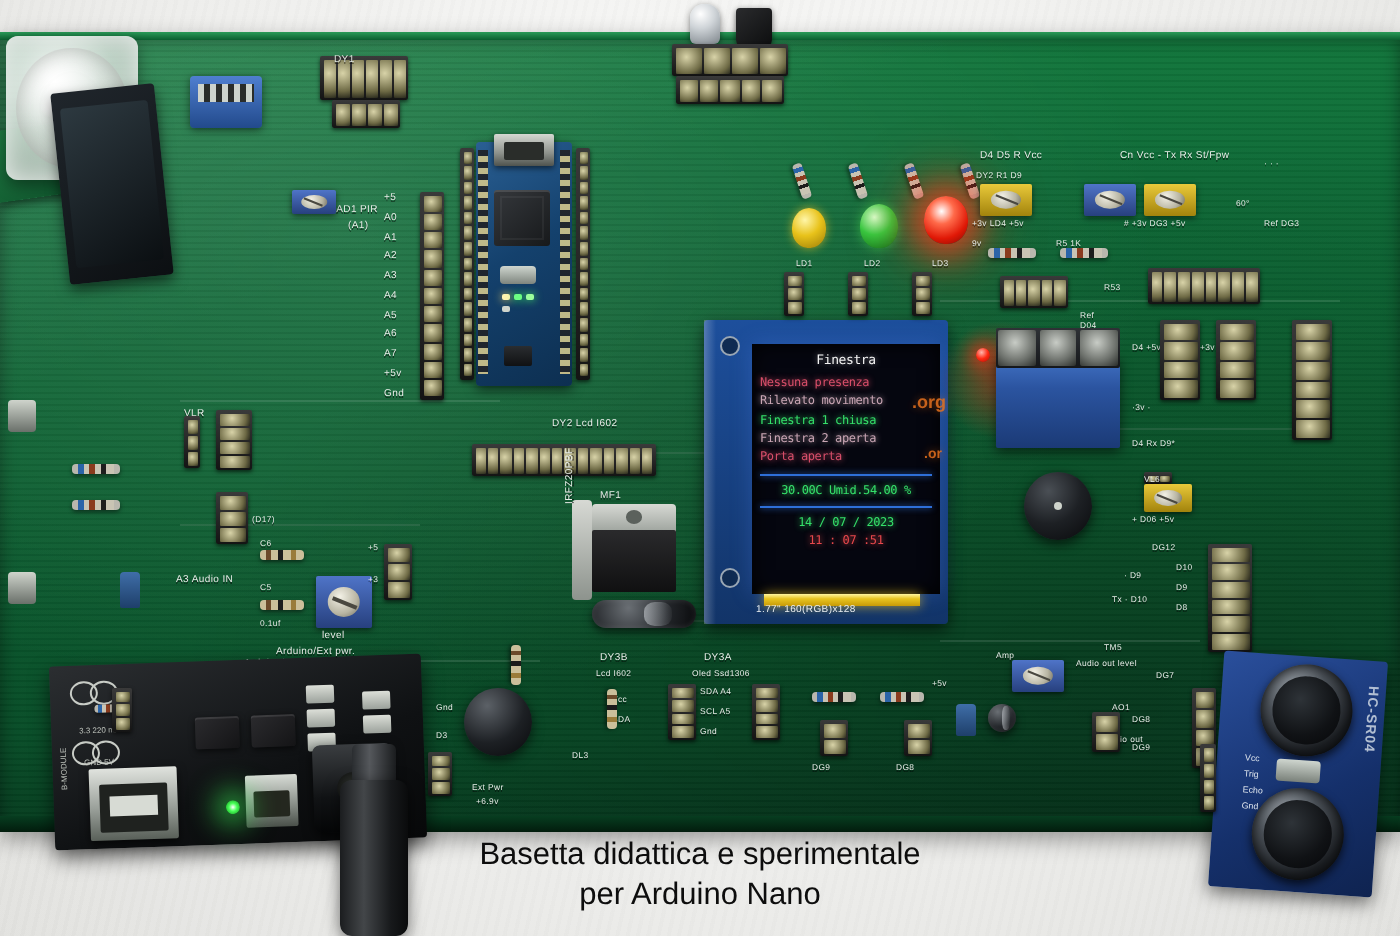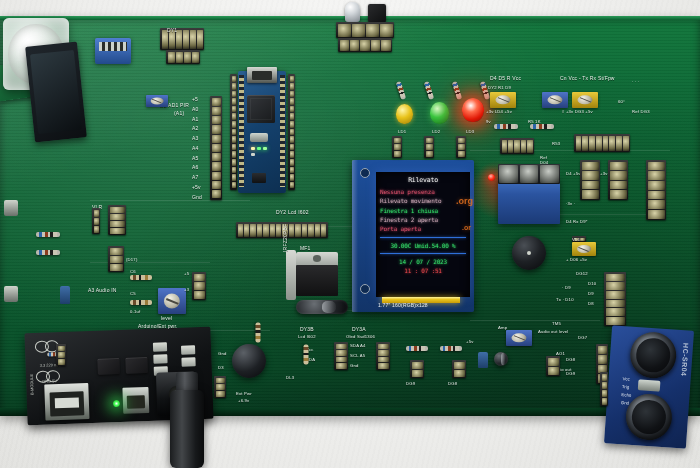--- a/index.html
+++ b/index.html
@@ -490,21 +490,21 @@
   <div class="res beige" style="left:296px;top:352px;width:20px;transform:rotate(90deg);"></div>
   <div class="silk sm" style="left:286px;top:376px;">DL3</div>
   <div class="silk sm" style="left:236px;top:392px;">Ext Pwr</div>
   <div class="silk sm" style="left:238px;top:399px;">+6.9v</div>
 
   <div class="lcd-mod">
     <div class="lcd-hole" style="left:8px;top:8px;"></div>
     <div class="lcd-hole" style="left:8px;top:124px;"></div>
     <div class="lcd-screen">
       <div class="lcd-inner">
-        <div class="lcd-title">Rilevato</div>
+        <div class="lcd-title">Finestra</div>
         <div class="lcd-row" style="color:#d94f6a;">Nessuna presenza</div>
         <div class="lcd-row" style="color:#c9a6b4;">Rilevato movimento</div>
         <div class="lcd-row" style="color:#35e06a;">Finestra 1 chiusa</div>
         <div class="lcd-row" style="color:#c9a6b4;">Finestra 2 aperta</div>
         <div class="lcd-row" style="color:#d94f6a;">Porta aperta</div>
         <div class="lcd-sep"></div>
         <div class="lcd-th">30.00C Umid.54.00 %</div>
         <div class="lcd-sep"></div>
         <div class="lcd-date">14  / 07  / 2023</div>
         <div class="lcd-time">11  :  07    :51</div>
@@ -772,14 +772,18 @@
   <div class="silk sm" style="left:218px;top:352px;">Gnd</div>
   <div class="silk sm" style="left:218px;top:366px;">D3</div>
   <div class="hdr" style="left:214px;top:376px;width:12px;height:22px;">
       <div class="pins v">
         <i></i>
         <i></i>
         <i></i>
       </div>
     </div>
 
+  <div class="caption">
+    <div>Basetta didattica e sperimentale</div>
+    <div>per Arduino Nano</div>
+  </div>
 
 </div>
 
 </body></html>

